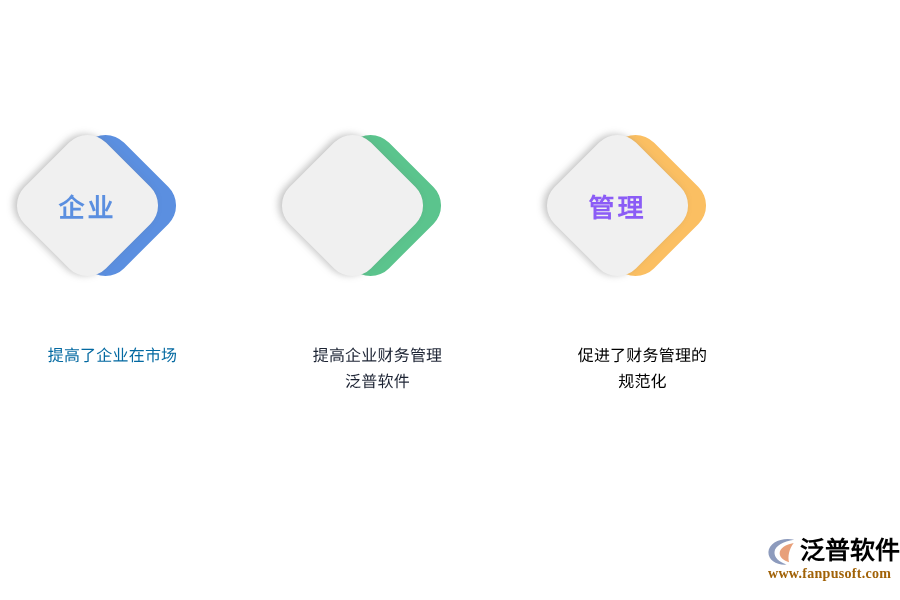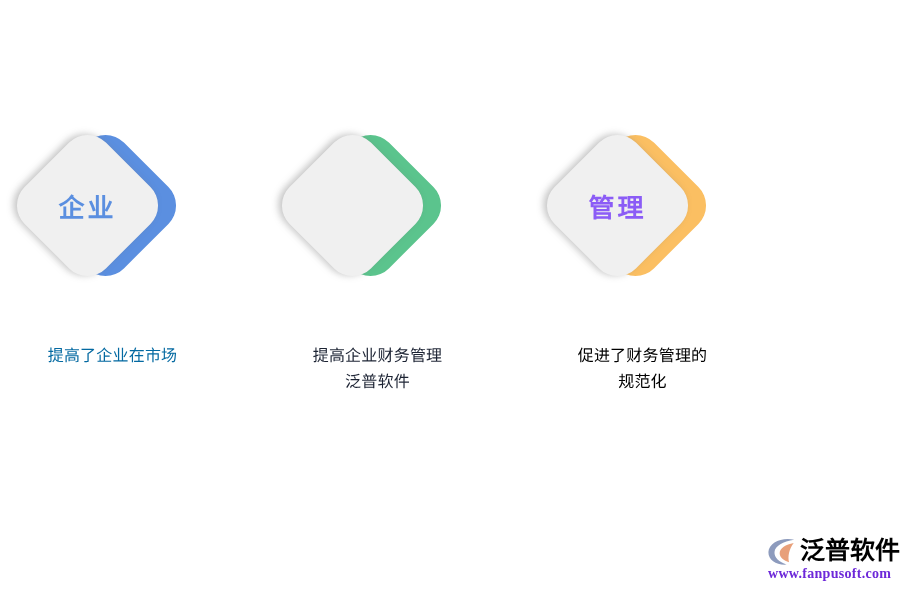--- a/index.html
+++ b/index.html
@@ -135,21 +135,21 @@
     font-weight: bold;
     color: #000000;
     letter-spacing: 0px;
     line-height: 28px;
     white-space: nowrap;
     font-family: "DejaVu Sans", "Liberation Sans", sans-serif;
   }
   .wm-url {
     font-size: 14px;
     font-weight: bold;
-    color: #6d28d9;
+    color: #a16207;
     letter-spacing: 0.3px;
     margin-left: 2px;
     margin-top: -1px;
     font-family: "Liberation Serif", "DejaVu Serif", serif;
     white-space: nowrap;
   }
 </style>
 </head>
 <body style="background: rgb(255, 255, 255);">
 

